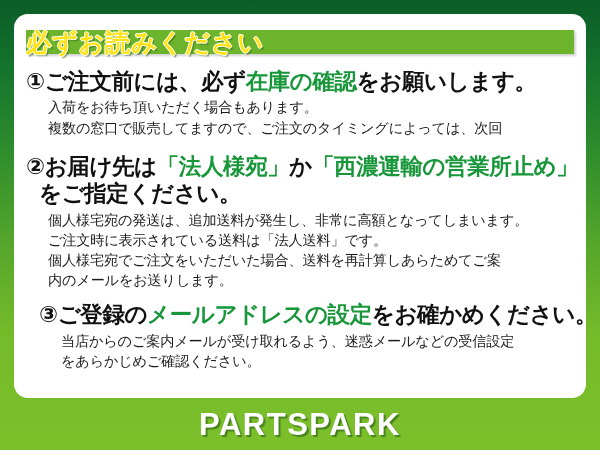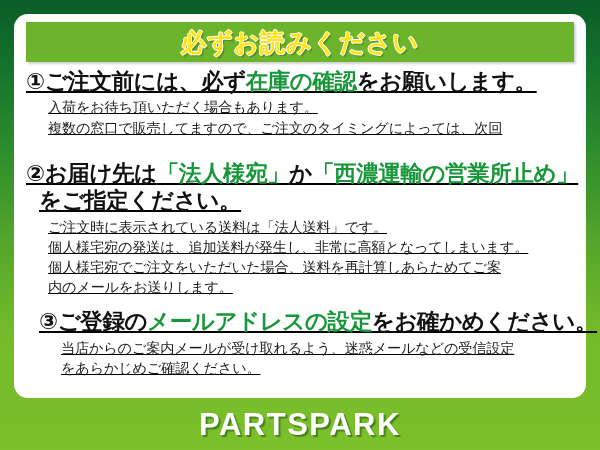--- a/index.html
+++ b/index.html
@@ -39,46 +39,45 @@
     height: 384px;
     box-sizing: border-box;
     background: #ffffff;
     border-radius: 14px;
     padding: 8px 10px 0 10px;
   }
 
   
   .banner {
     position: relative;
-    margin: 0 2px;
-    height: 40px;
+    margin: 8px 2px;
+    height: 24px;
     background: #6bb42b;
     box-shadow: 2px 2px 2px rgba(0,0,0,0.18);
     display: flex;
     align-items: center;
-    justify-content: center;
+    justify-content: flex-start;
   }
   .banner-text {
     color: #ffe213;
     font-size: 25px;
     font-weight: bold;
     letter-spacing: 1px;
     line-height: 1;
     text-shadow:
        1px 0 0 #fff, -1px 0 0 #fff, 0 1px 0 #fff, 0 -1px 0 #fff,
        2px 2px 1px rgba(40,90,20,0.45);
   }
 
   
   .items {
     padding: 6px 2px 0 2px;
   }
   .item {
     margin-bottom: 6px;
-    text-decoration: underline;
   }
   .item-heading {
     font-size: 22.5px;
     font-weight: bold;
     color: #111111;
     line-height: 1.22;
     letter-spacing: -0.4px;
     white-space: nowrap;
   }
   .item-heading .hl {
@@ -97,21 +96,21 @@
     color: #1c1c1c;
     line-height: 1.42;
     letter-spacing: -0.2px;
     padding-left: 22px;
     padding-top: 2px;
   }
   .item-body div {
     white-space: nowrap;
   }
 
-  .gap-2 { margin-top: 22px; }
+  .gap-2 { margin-top: 15px; }
   .gap-3 { margin-top: 11px; margin-left: 13px; }
 
   
   .footer {
     position: absolute;
     left: 0;
     top: 398px;
     width: 600px;
     height: 52px;
     display: flex;
@@ -149,22 +148,22 @@
           <div>複数の窓口で販売してますので、ご注文のタイミングによっては、次回</div>
         </div>
       </div>
 
       <div class="item gap-2">
         <div class="item-heading">
           <span>②お届け先は</span><span class="hl">「法人様宛」</span><span>か</span><span class="hl">「西濃運輸の営業所止め」</span>
         </div>
         <div class="heading-cont">をご指定ください。</div>
         <div class="item-body">
+          <div>個人様宅宛の発送は、追加送料が発生し、非常に高額となってしまいます。</div>
           <div>ご注文時に表示されている送料は「法人送料」です。</div>
-          <div>個人様宅宛の発送は、追加送料が発生し、非常に高額となってしまいます。</div>
           <div>個人様宅宛でご注文をいただいた場合、送料を再計算しあらためてご案</div>
           <div>内のメールをお送りします。</div>
         </div>
       </div>
 
       <div class="item gap-3">
         <div class="item-heading">
           <span>③ご登録の</span><span class="hl">メールアドレスの設定</span><span>をお確かめください。</span>
         </div>
         <div class="item-body">

